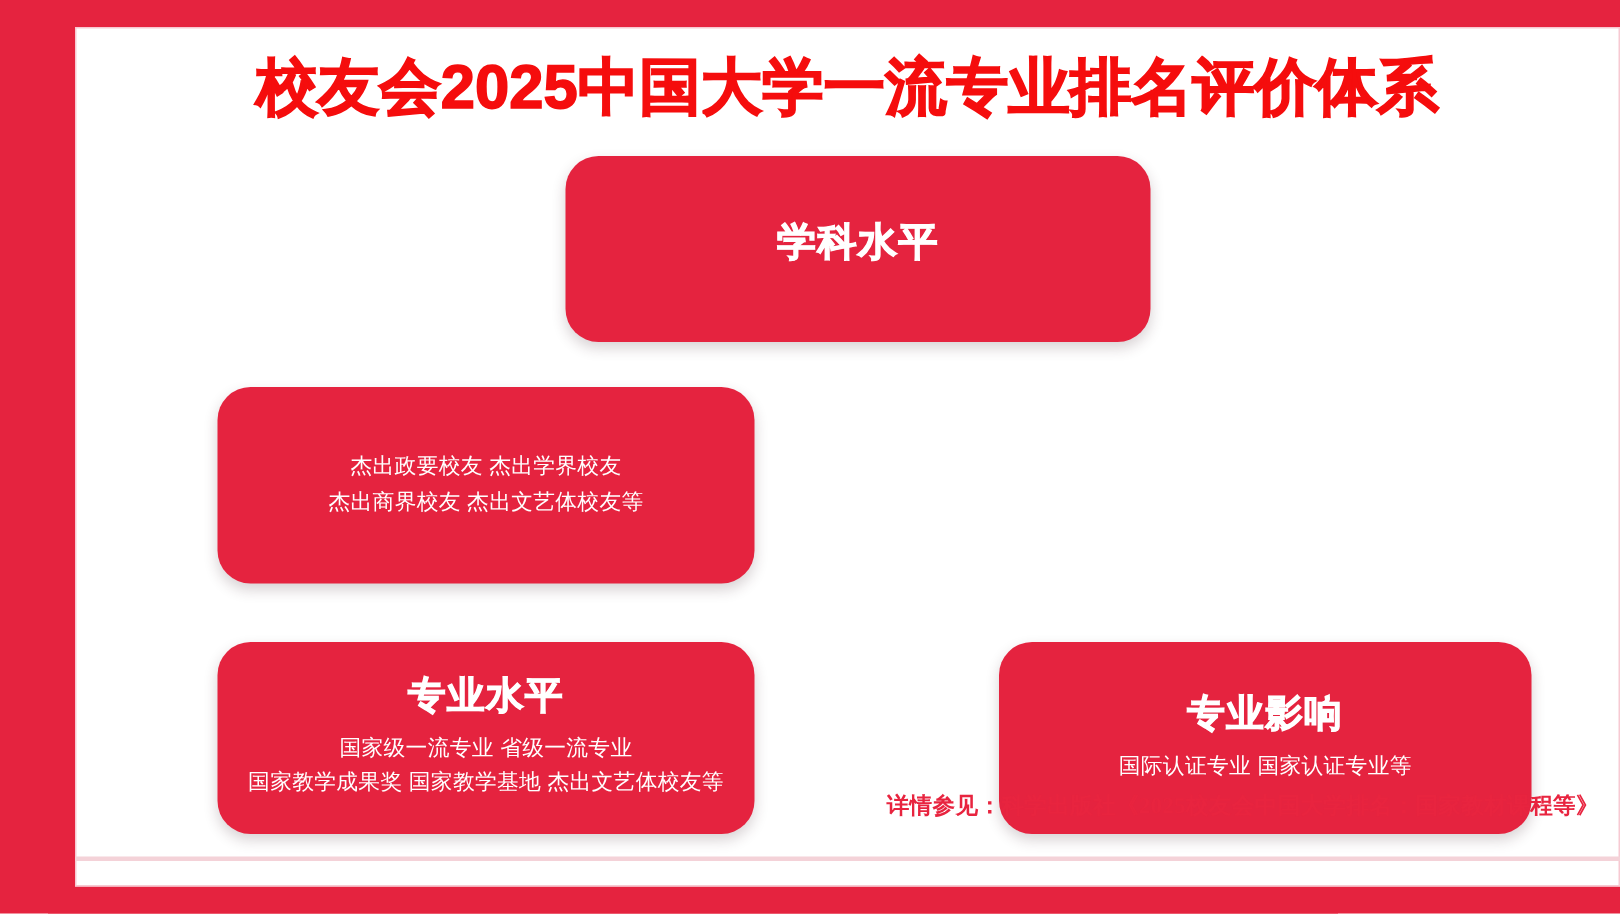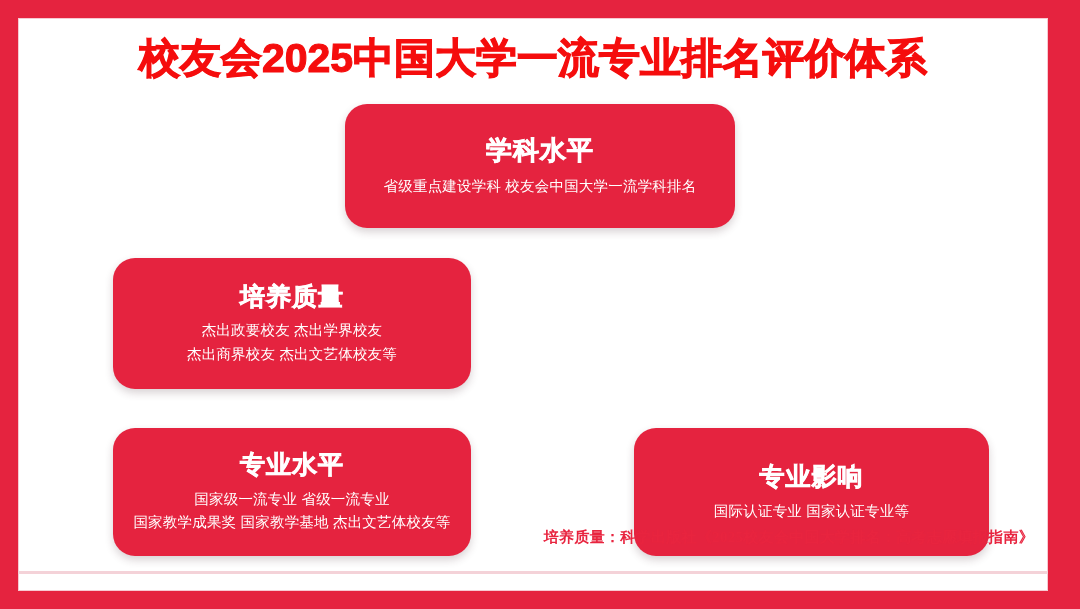--- a/index.html
+++ b/index.html
@@ -13,20 +13,21 @@
     font-family: "Liberation Sans", "DejaVu Sans", sans-serif;
     background: #e5233f;
   }
 
   #poster {
     position: relative;
     width: 860px;
     height: 609px;
     background: #e5233f;
     box-sizing: border-box;
+    margin-left: 32px;
   }
 
   
   #canvas {
     position: absolute;
     left: 18px;
     top: 18px;
     width: 1030px;   
     height: 573px;
     background: #ffffff;
@@ -129,26 +130,24 @@
 
 <div id="poster">
 
   <div id="canvas">
 
     <div id="title">校友会2025中国大学一流专业排名评价体系</div>
 
     <div class="card" id="card-discipline">
       <div class="card-title">学科水平</div>
       <div class="card-lines">
-        <span class="ln">省级重点建设学科  校友会中国大学一流学科排名</span>
       </div>
     </div>
 
     <div class="card" id="card-training">
-      <div class="card-title">培养质量</div>
       <div class="card-lines">
         <span class="ln">杰出政要校友  杰出学界校友</span>
         <span class="ln">杰出商界校友  杰出文艺体校友等</span>
       </div>
     </div>
 
 
     <div class="card" id="card-major">
       <div class="card-title">专业水平</div>
       <div class="card-lines">
@@ -157,18 +156,18 @@
       </div>
     </div>
 
     <div class="card" id="card-influence">
       <div class="card-title">专业影响</div>
       <div class="card-lines">
         <span class="ln">国际认证专业  国家认证专业等</span>
       </div>
     </div>
 
-    <div id="footer-note">培养质量：科学出版社《2025校友会中国大学排名：高考志愿填报指南》</div>
+    <div id="footer-note">详情参见：科学出版社《2025校友会中国大学排名：国家教材课程等》</div>
 
     <div id="footer-rule"></div>
 
   </div>
 </div>
 
 </body></html>

